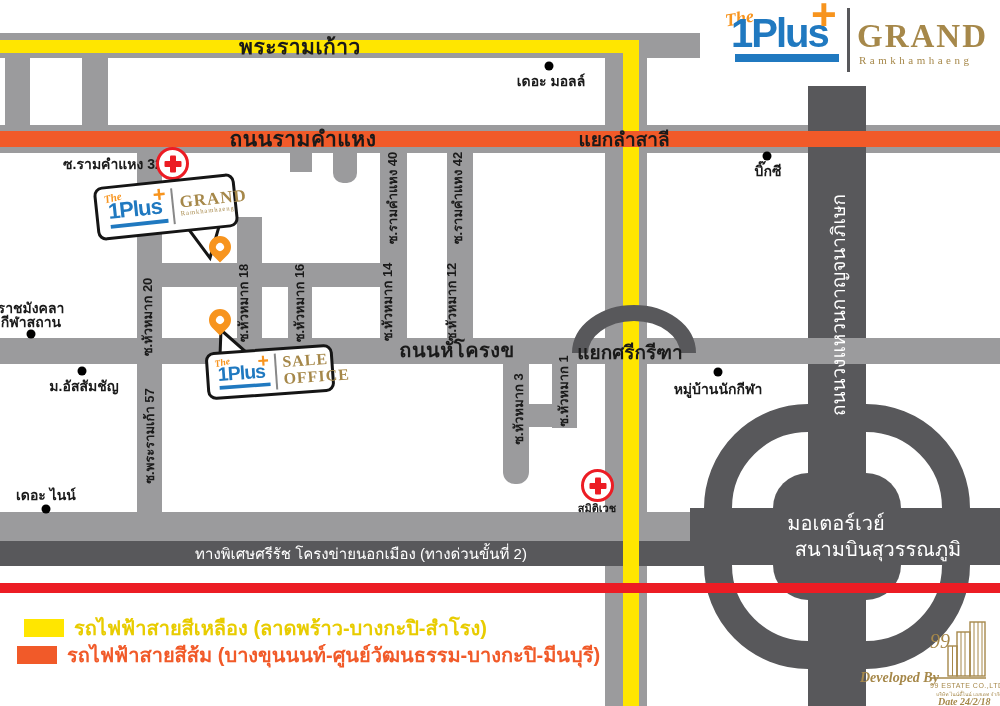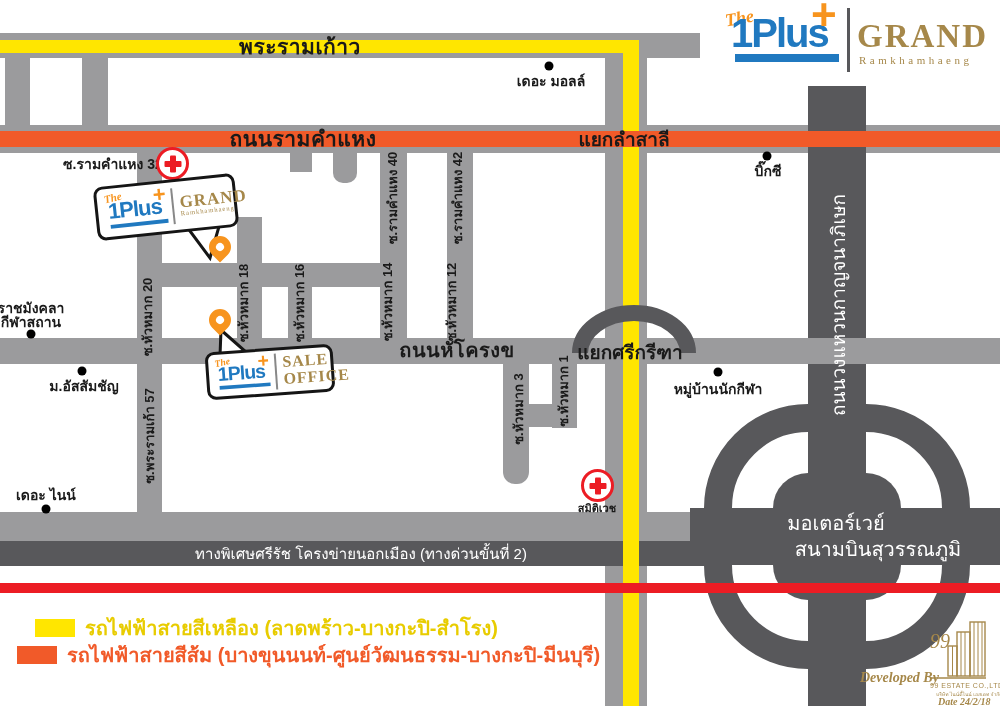--- a/index.html
+++ b/index.html
@@ -188,21 +188,21 @@
   <div class="brand">
     <span class="bthe">The</span>
     <span class="bname">1Plus</span>
     <span class="bplus">+</span>
     <span class="bline"></span>
     <span class="bdiv"></span>
     <span class="bgrand">GRAND</span>
     <span class="bgrandsub">Ramkhamhaeng</span>
   </div>
 
-  <div class="legend-row" style="left:35px;top:618px;z-index:9;">
+  <div class="legend-row" style="left:24px;top:618px;z-index:9;">
     <span class="swatch" style="background:#ffe600;"></span>
     <span class="legend-text" style="color:#e8cc00;">รถไฟฟ้าสายสีเหลือง (ลาดพร้าว-บางกะปิ-สำโรง)</span>
   </div>
   <div class="legend-row" style="left:17px;top:645px;z-index:9;">
     <span class="swatch" style="background:#f15a29;"></span>
     <span class="legend-text" style="color:#f15a29;">รถไฟฟ้าสายสีส้ม (บางขุนนนท์-ศูนย์วัฒนธรรม-บางกะปิ-มีนบุรี)</span>
   </div>
 
   <div class="dev">
     <span class="devprefix">Developed By</span>

